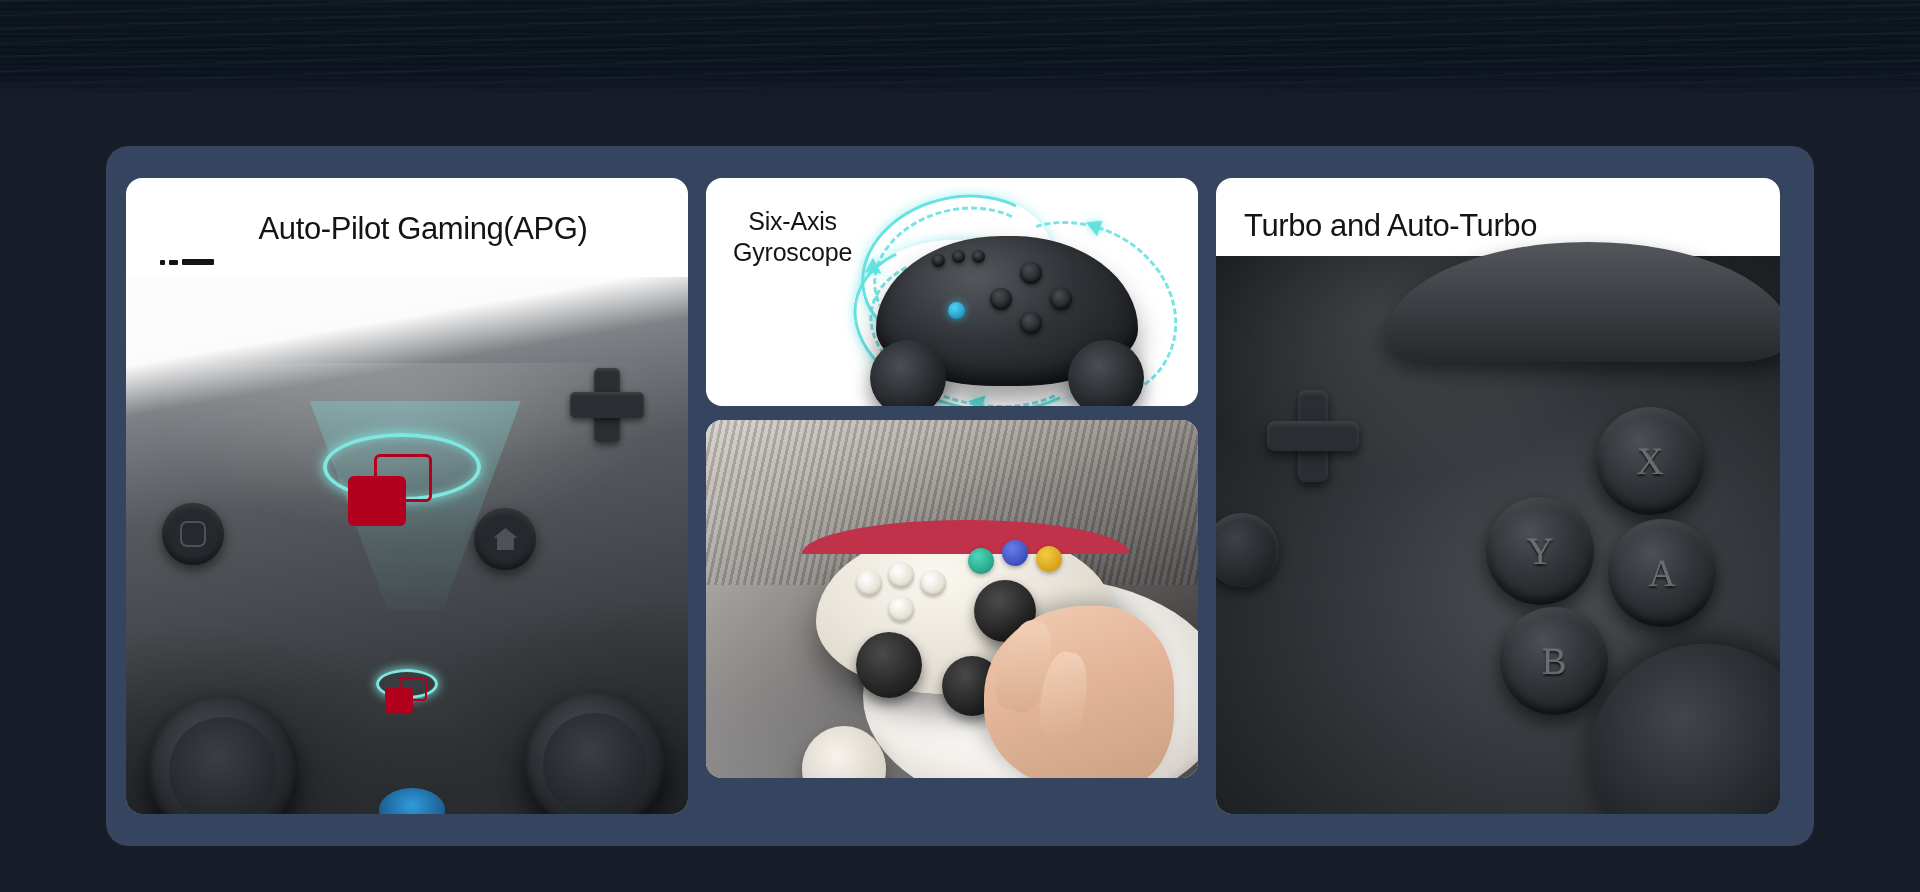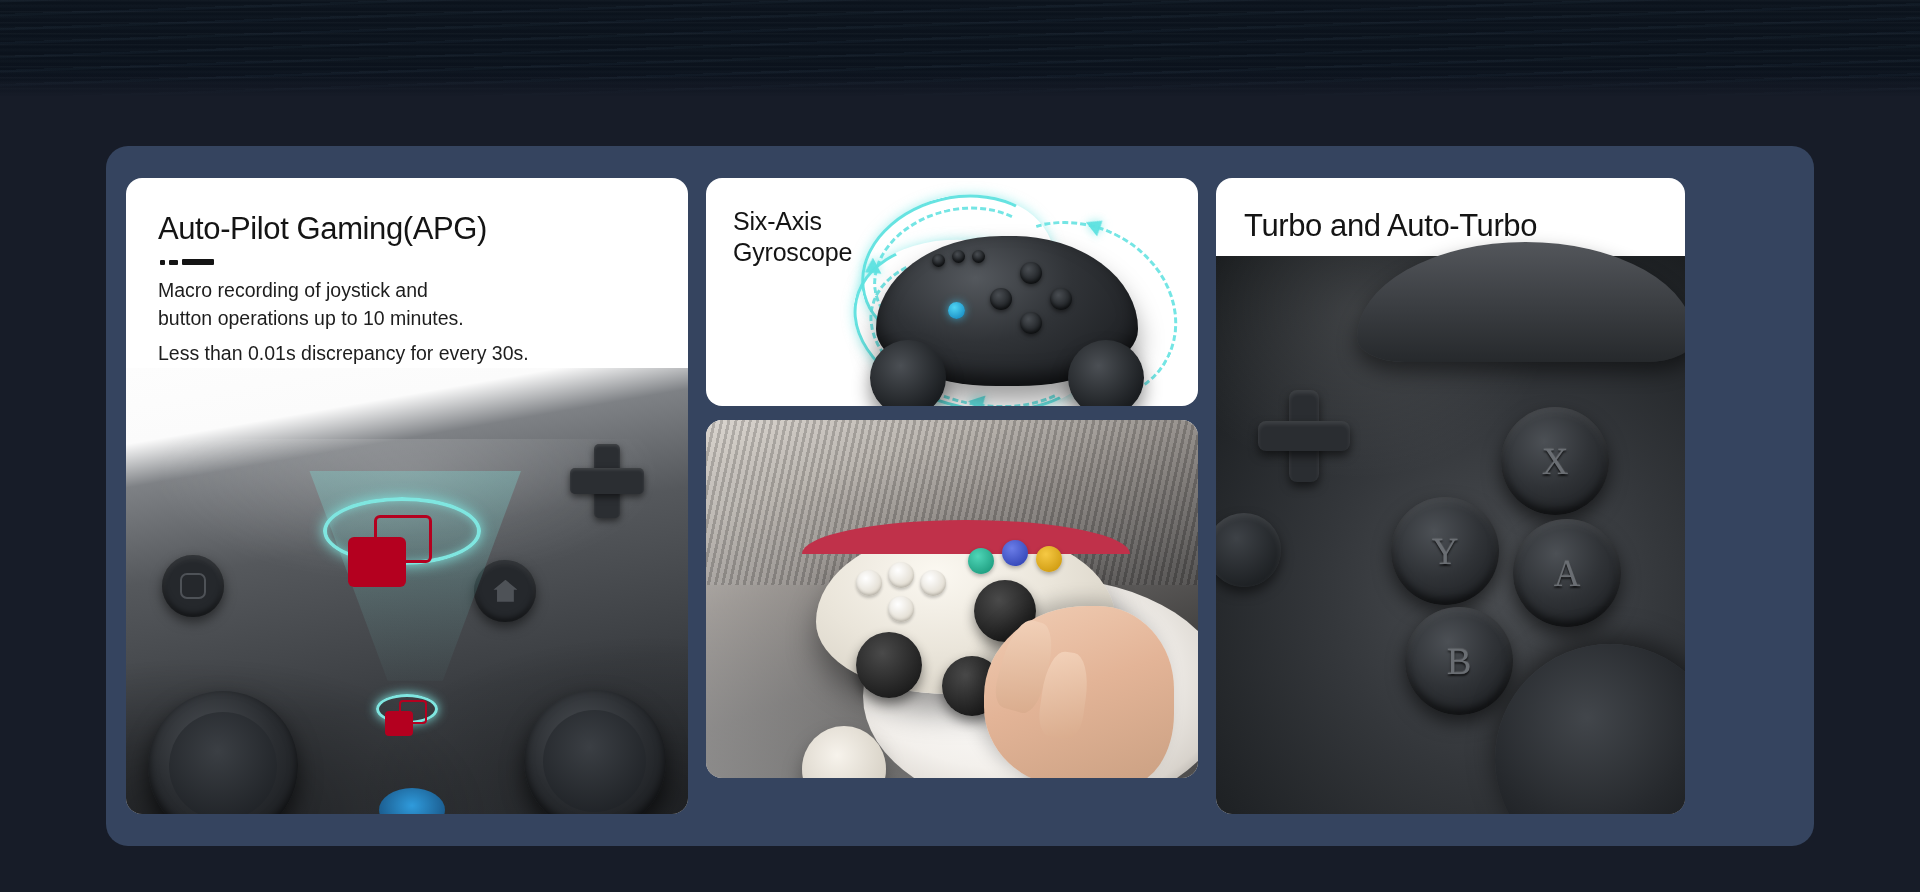--- a/index.html
+++ b/index.html
@@ -43,24 +43,24 @@
   }
 
   .cards {
     position: absolute;
     left: 20px; top: 32px;
     width: 1668px; height: 636px;
     display: flex;
     gap: 18px;
   }
 
-  .col { display: flex; flex-direction: column; gap: 14px; }
+  .col { display: flex; flex-direction: column; gap: 14px; text-align: center; }
   .col-left  { width: 562px; }
   .col-mid   { width: 492px; }
-  .col-right { width: 469px; }
+  .col-right { width: 564px; }
 
   .card {
     background: #ffffff;
     border-radius: 16px;
     overflow: hidden;
     position: relative;
   }
 
   
   .card-apg { height: 636px; display: flex; flex-direction: column; }
@@ -310,26 +310,20 @@
 
     <div class="col col-left">
       <div class="card card-apg">
         <div class="apg-text">
           <div class="apg-title">Auto-Pilot Gaming(APG)</div>
           <div class="accent">
               <i></i>
               <i></i>
               <i></i>
             </div>
-          <div class="apg-desc">
-            <span>Macro recording of joystick and</span><br>
-            <span>button operations up to 10 minutes.</span>
-            <span class="gap"></span>
-            <span>Less than 0.01s discrepancy for every 30s.</span>
-          </div>
         </div>
         <div class="apg-photo">
           <div class="ctl-dpad">
               <i></i>
               <i></i>
             </div>
           <div class="ring-btn btn-capture">
               <span></span>
             </div>
           <div class="ring-btn btn-home">

